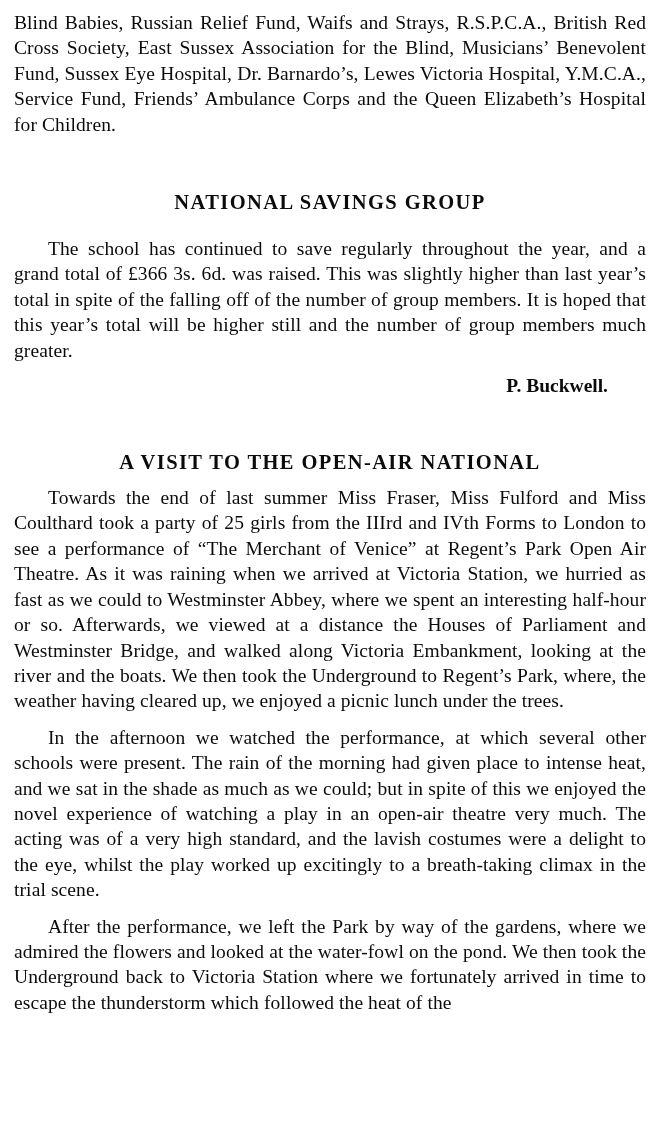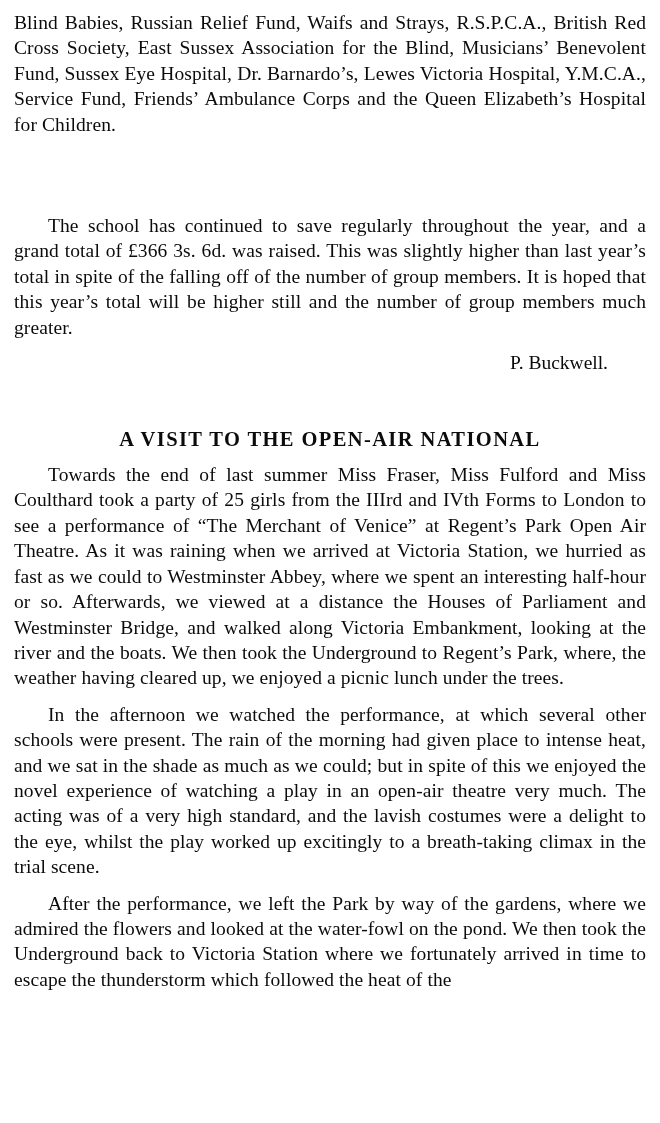--- a/index.html
+++ b/index.html
@@ -37,36 +37,38 @@
     font-weight: bold;
     text-align: center;
     letter-spacing: 1.4px;
     margin: 0;
   }
   .signature {
     font-size: 19.5px;
     text-align: right;
     margin: 0;
     padding-right: 38px;
+    font-weight: bold;
   }
   .gap-xl { height: 54px; }
   .gap-m  { height: 22px; }
   .gap-s  { height: 11px; }
   .gap-sig { height: 12px; }
   .block { margin: 0; font-family: Liberation Serif, serif; }
 </style>
 </head>
 <body>
 
 <div class="page">
 
   <p class="para block">Blind Babies, Russian Relief Fund, Waifs and Strays, R.S.P.C.A., British Red Cross Society, East Sussex Association for the Blind, Musicians’ Benevolent Fund, Sussex Eye Hospital, Dr. Barnardo’s, Lewes Victoria Hospital, Y.M.C.A., Service Fund, Friends’ Ambulance Corps and the Queen Elizabeth’s Hospital for Children.</p>
 
   <div class="gap-xl"></div>
 
+  <h2 class="heading">NATIONAL SAVINGS GROUP</h2>
 
   <div class="gap-m"></div>
 
   <p class="para indent">The school has continued to save regularly throughout the year, and a grand total of £366 3s. 6d. was raised.  This was slightly higher than last year’s total in spite of the falling off of the number of group members.  It is hoped that this year’s total will be higher still and the number of group members much greater.</p>
 
   <div class="gap-sig"></div>
 
   <p class="signature">P. Buckwell.</p>
 
   <div class="gap-xl"></div>

